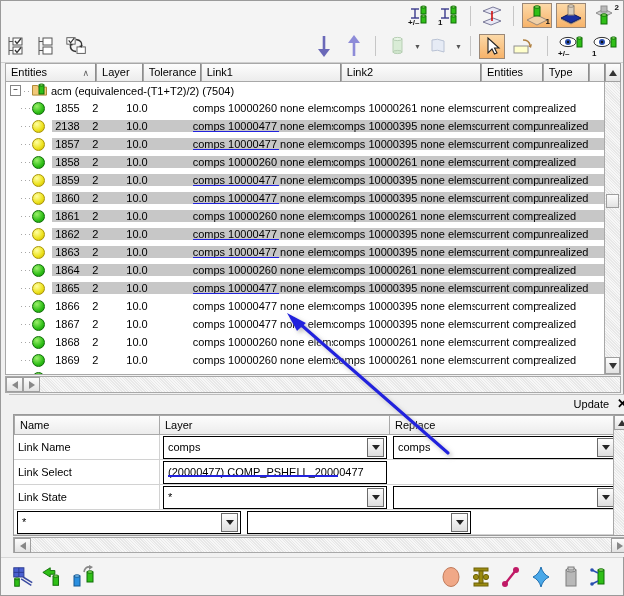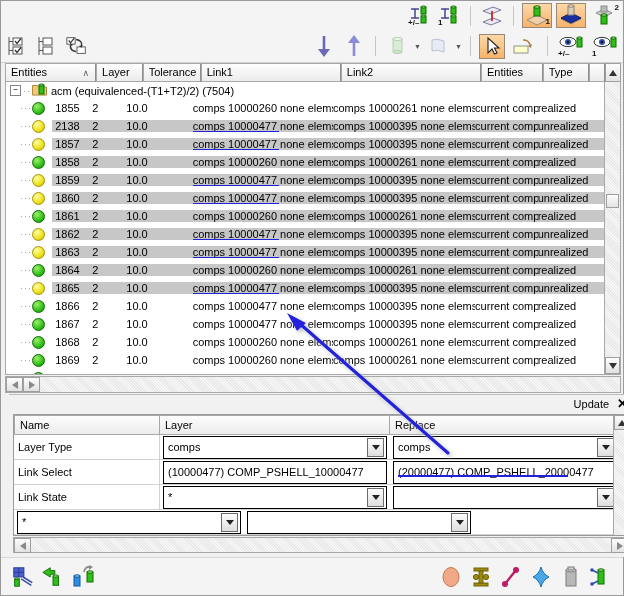--- a/index.html
+++ b/index.html
@@ -813,39 +813,36 @@
     </div>
 
     <div id="form-grid">
       <div class="form-head">
         <div class="fh-cell first" style="width:146px">Name</div>
         <div class="fh-cell" style="width:230px">Layer</div>
         <div class="fh-cell" style="width:224px">Replace</div>
       </div>
       <div id="form-rows">
           <div class="form-row">
-            <div class="fr-name">Layer Type</div>
+            <div class="fr-name">Link Name</div>
             <div class="fr-field">
               <span class="val">comps</span>
               <span class="combo-arrow">
                 <span style="width:0;height:0;border-left:4px solid transparent;border-right:4px solid transparent;border-top:5px solid #222;display:block"></span>
               </span>
             </div>
             <div class="fr-field">
               <span class="val">comps</span>
               <span class="combo-arrow">
                 <span style="width:0;height:0;border-left:4px solid transparent;border-right:4px solid transparent;border-top:5px solid #222;display:block"></span>
               </span>
             </div>
           </div>
           <div class="form-row">
             <div class="fr-name">Link Select</div>
-            <div class="fr-field">
-              <span class="val">(10000477) COMP_PSHELL_10000477</span>
-            </div>
             <div class="fr-field">
               <span class="val underlined">(20000477) COMP_PSHELL_20000477</span>
             </div>
           </div>
           <div class="form-row">
             <div class="fr-name">Link State</div>
             <div class="fr-field">
               <span class="val">*</span>
               <span class="combo-arrow">
                 <span style="width:0;height:0;border-left:4px solid transparent;border-right:4px solid transparent;border-top:5px solid #222;display:block"></span>

